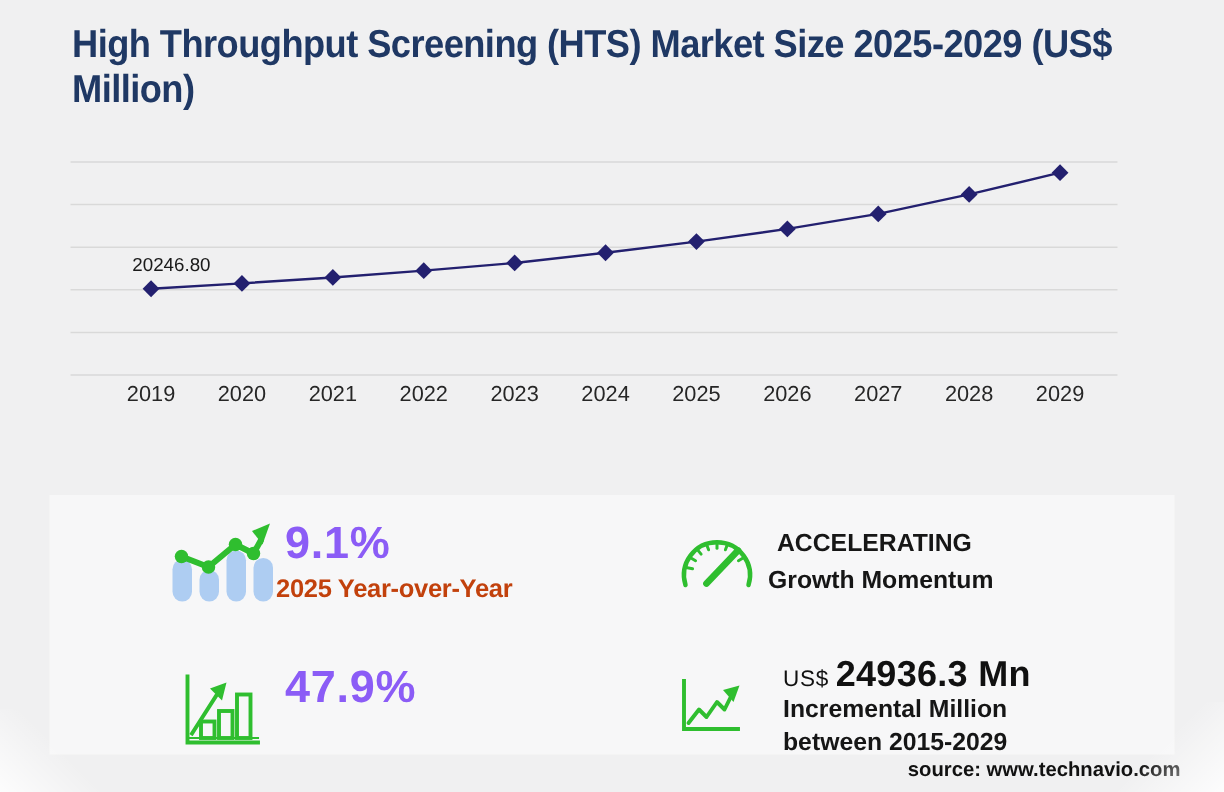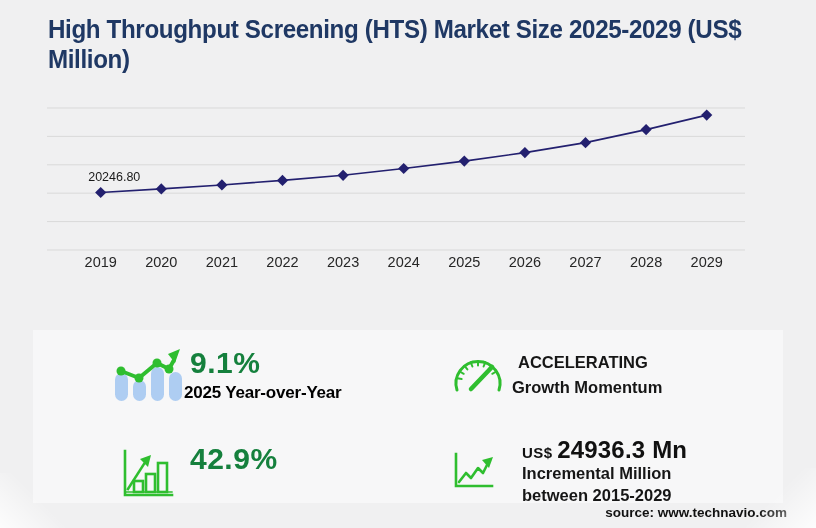--- a/index.html
+++ b/index.html
@@ -22,32 +22,32 @@
 
   .chart-wrap { position:absolute; left:30px; top:95px; width:760px; height:178px; }
 
   .stats-panel {
     position:absolute; left:33px; top:330px; width:750px; height:173px;
     background:#f7f7f8;
   }
 
   .stat-icon { position:absolute; }
   .stat-value {
-    position:absolute; font-size:30px; font-weight:bold; color:#15803d;
+    position:absolute; font-size:30px; font-weight:bold; color:#8b5cf6;
     letter-spacing:0.5px;
   }
   .stat-label {
-    position:absolute; font-size:17px; font-weight:bold; color:#000000;
+    position:absolute; font-size:17px; font-weight:bold; color:#c2410c;
     letter-spacing:-0.2px;
   }
   .stat-line {
     position:absolute; font-size:16.5px; font-weight:bold; color:#161616;
   }
   .big-value-row { position:absolute; white-space:nowrap; }
-  .currency { font-size:15px; font-weight:bold; letter-spacing:0.5px;text-align:center; }
+  .currency { font-size:15px; font-weight:normal; letter-spacing:0.5px;text-align:center; }
   .big-value { font-size:24px; font-weight:bold; letter-spacing:0.2px; }
 
   .source {
     position:absolute; right:29px; top:505px;
     font-size:13.5px; font-weight:bold; color:#111;
   }
 
   .fold-bl {
     position:absolute; left:0; bottom:0; width:70px; height:55px;
     background:linear-gradient(45deg, rgba(255,255,255,0.85) 0%, rgba(240,240,241,0) 55%);
@@ -145,21 +145,21 @@
       <g fill="none" stroke="#2fbe2f" stroke-width="2.6" stroke-linecap="square">
         <path d="M5,3 L5,47 L52,47"></path>
         <path d="M5,44 L52,44" stroke-width="1.4"></path>
         <rect x="14" y="33" width="9" height="11"></rect>
         <rect x="26" y="26" width="9" height="18"></rect>
         <rect x="38" y="15" width="9" height="29"></rect>
         <line x1="8" y1="41" x2="24" y2="16"></line>
       </g>
       <path d="M31,7 L20,11 L28,19 Z" fill="#2fbe2f"></path>
     </svg>
-    <div class="stat-value" style="left:157px; top:112px;">42.9%</div>
+    <div class="stat-value" style="left:157px; top:112px;">47.9%</div>
 
     <svg class="stat-icon" style="left:419px; top:122px;" width="42" height="38" viewBox="0 0 42 38">
       <path d="M4,2 L4,34 L40,34" fill="none" stroke="#2fbe2f" stroke-width="2.6" stroke-linecap="square"></path>
       <polyline points="7,30 14,21 19,26 26,16 31,21 35,13" fill="none" stroke="#2fbe2f" stroke-width="2.6" stroke-linecap="round" stroke-linejoin="round"></polyline>
       <path d="M41,5 L30,8 L37,16 Z" fill="#2fbe2f"></path>
     </svg>
     <div class="big-value-row" style="left:489px; top:106px;">
       <span class="currency">US$</span>
       <span class="big-value">24936.3 Mn</span>
     </div>

